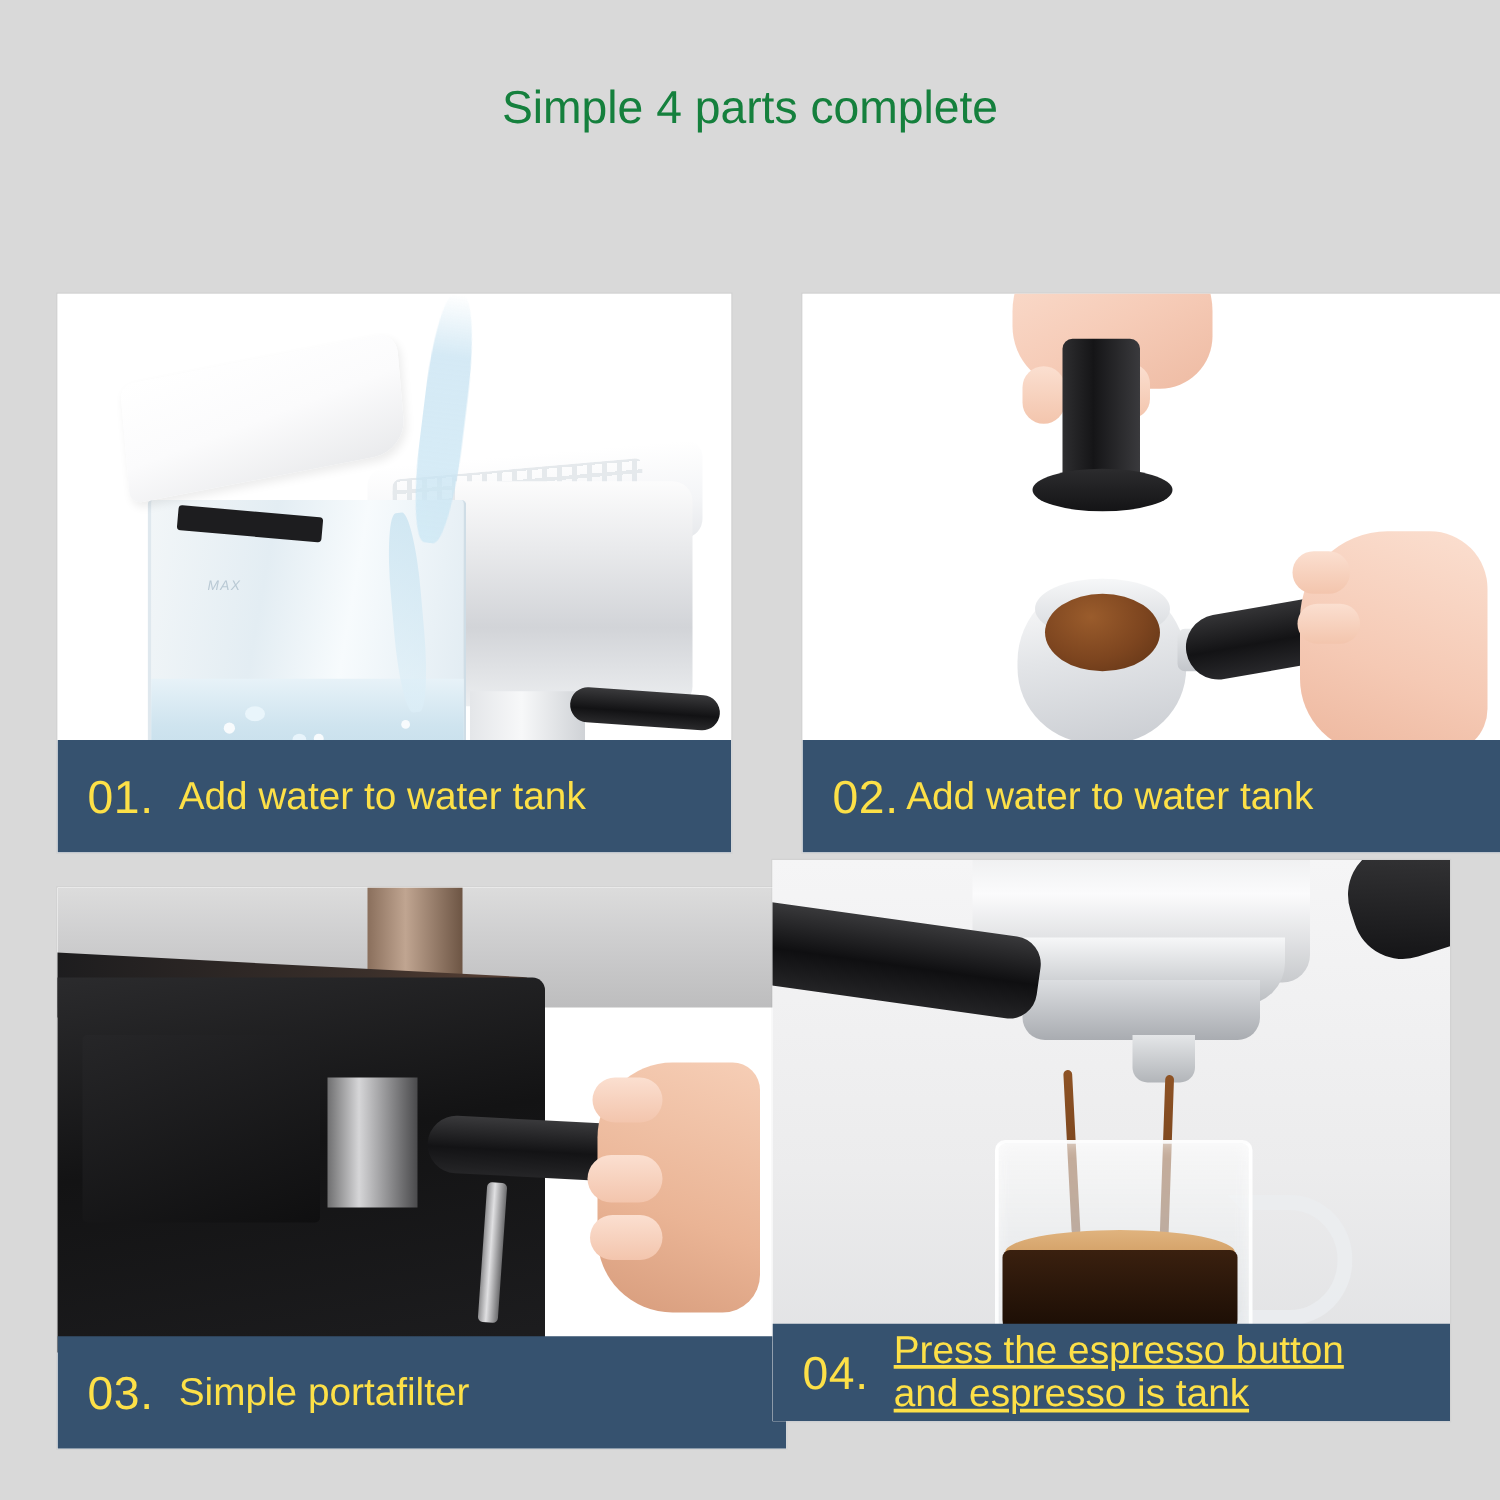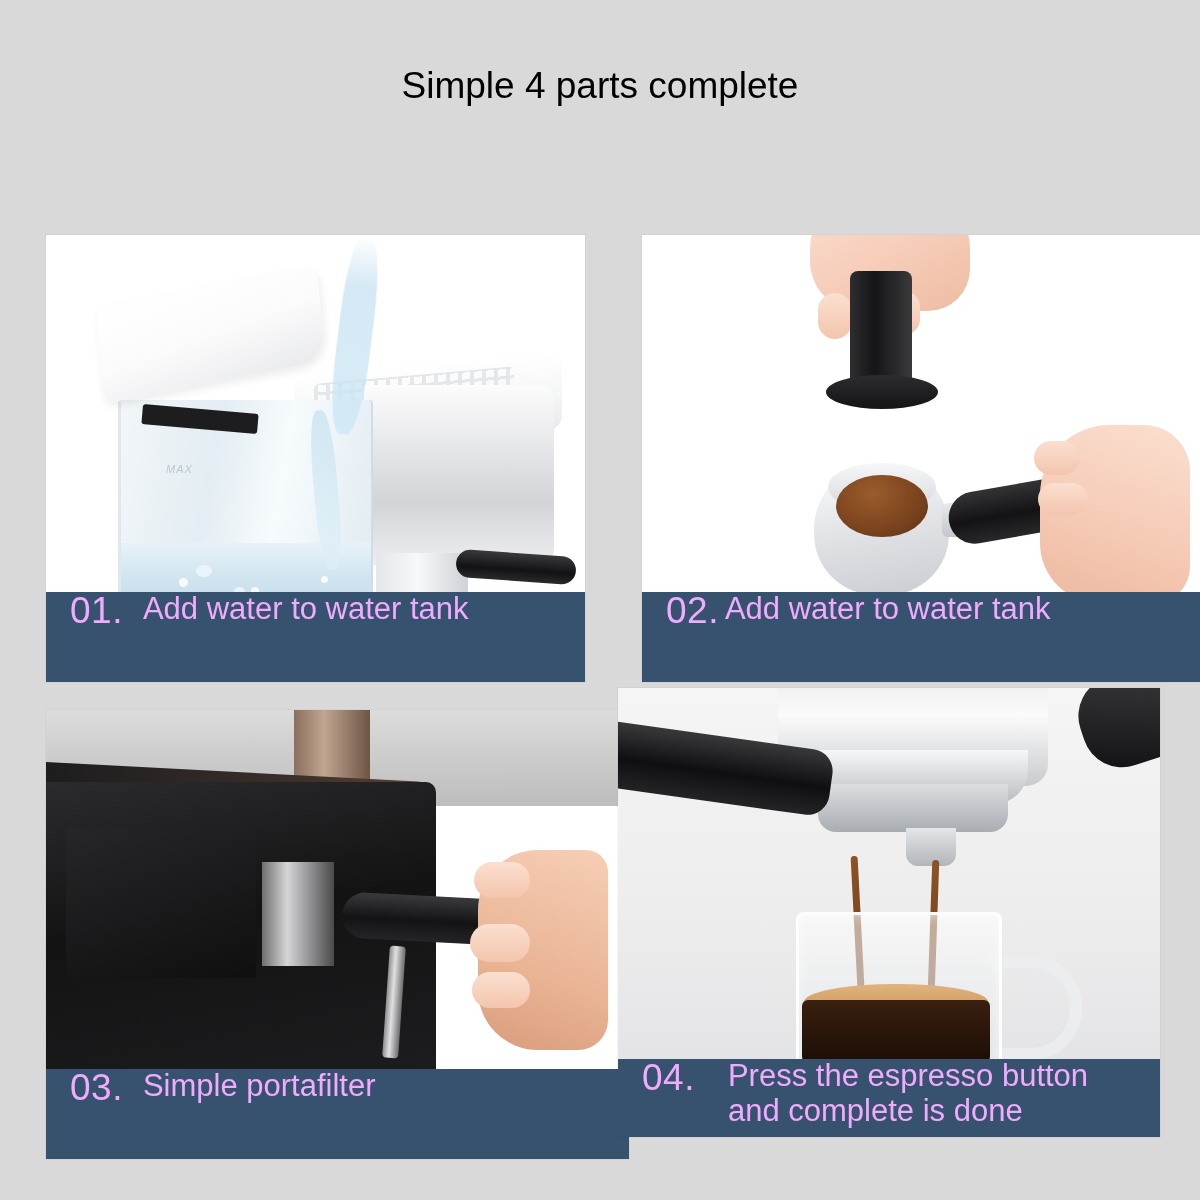--- a/index.html
+++ b/index.html
@@ -20,21 +20,21 @@
     font-size:58px;
     font-weight:bold;
     color:#2e4a66;
     letter-spacing:-0.5px;
     line-height:1.05;
     margin:0;
   }
   .subtitle{
     font-size:37px;
     font-weight:normal;
-    color:#000000;
+    color:#15803d;
     margin:14px 0 0 0;
     line-height:1.1;
   }
 
   .grid{
     position:absolute;
     left:46px;top:235px;
     width:1110px;height:924px;
   }
   .panel{
@@ -51,42 +51,43 @@
   .photo{
     position:absolute;left:0;top:0;right:0;bottom:0;
     overflow:hidden;
     font-style:italic;
   }
 
   .caption{
     position:absolute;
     left:0;right:0;bottom:0;
     background:#36526f;
-    color:#f0abfc;
+    color:#fde047;
     display:flex;
+    align-items:center;
     box-sizing:border-box;
   }
   .cap-1line{height:90px;padding-left:24px;}
   .cap-2line{height:78px;padding-left:24px;}
   .cap-num{
     font-size:37px;
     font-weight:500;
     letter-spacing:0.5px;
     line-height:1;
     flex:0 0 auto;
   }
   .cap-text{
     font-size:31px;
     font-weight:400;
     line-height:1.12;
     flex:1 1 auto;
   }
   .gap-wide{margin-left:20px;}
   .gap-tight{margin-left:6px;}
-  .gap-mid{margin-left:33px;}
+  .gap-mid{margin-left:20px;text-decoration:underline;}
 
   
   .p1-bg{position:absolute;inset:0;background:#ffffff;}
   .tank{
     position:absolute;left:72px;top:165px;width:250px;height:235px;
     background:linear-gradient(100deg,#f2f6f8 0%,#e3edf3 35%,#f7fbfd 60%,#dfeaf1 100%);
     border-left:3px solid #dfe8ee;border-right:2px solid #cfdde6;
     border-radius:4px 4px 8px 8px;
   }
   .tank-water{
@@ -418,18 +419,18 @@
       <div class="p4-handle-cup"></div>
       <div class="p4-cup"></div>
       <div class="p4-crema"></div>
       <div class="p4-coffee"></div>
       <div class="p4-wandR"></div>
     </div>
     <div class="caption cap-2line">
       <span class="cap-num">04.</span>
       <span class="cap-text gap-mid">
         <span>Press the espresso button</span><br>
-        <span>and complete is done</span>
+        <span>and espresso is tank</span>
       </span>
     </div>
   </div>
 
 </div>
 
 </body></html>

